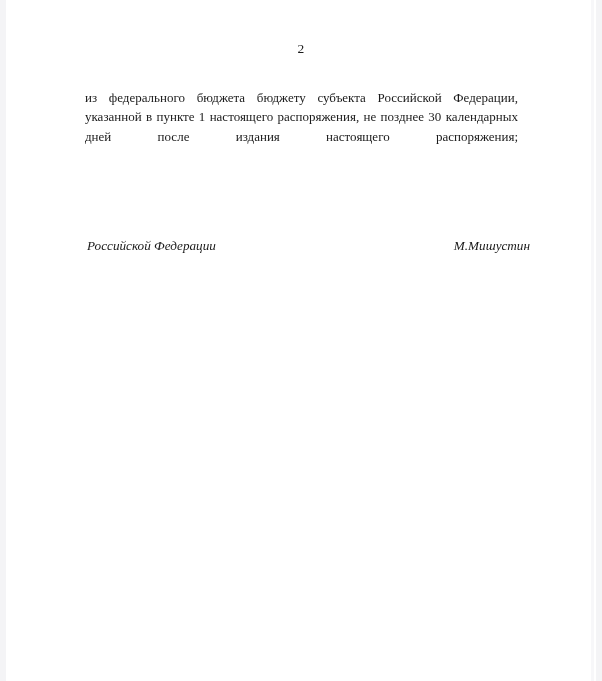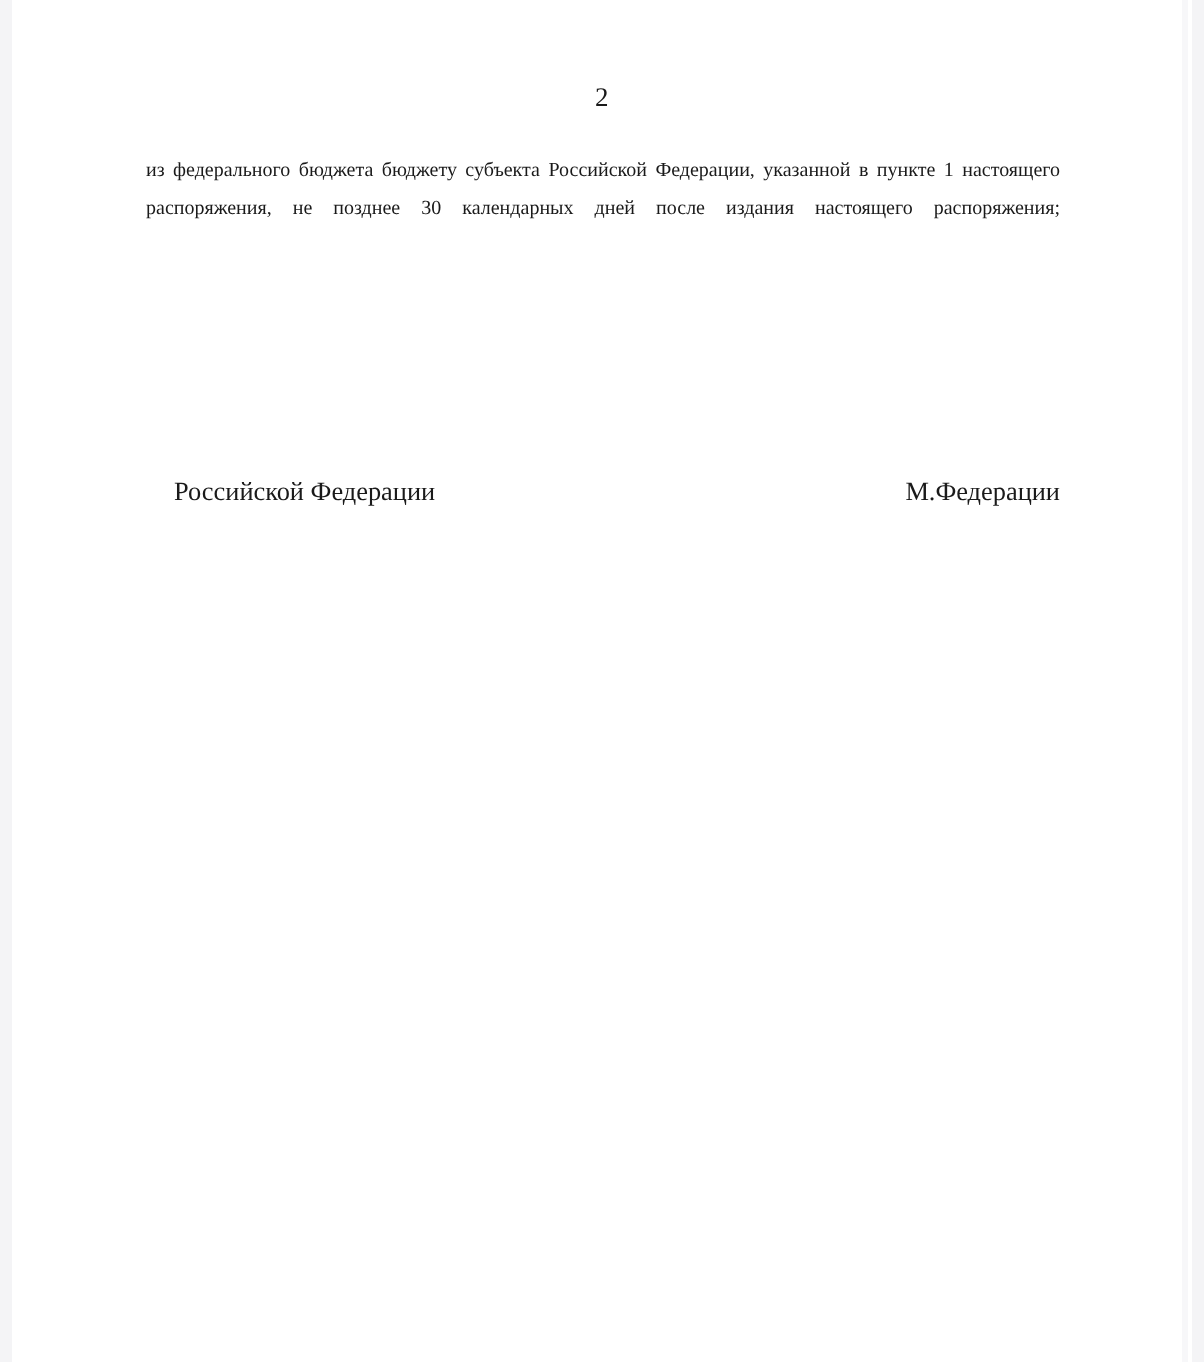--- a/index.html
+++ b/index.html
@@ -47,22 +47,22 @@
 
   
   .body-block {
     position: absolute;
     left: 73px;
     top: 76px;
     width: 457px;
   }
 
   .para {
-    margin: 0;
-    font-size: 10px;
+    margin: 12px;
+    font-size: 13px;
     line-height: 19.4px;
     text-align: justify;
     text-justify: inter-word;
     word-spacing: 0.1px;
   }
   .para.indented {
     text-indent: 35px;
   }
   
   .para:after {
@@ -79,20 +79,21 @@
     width: 457px;
     font-size: 13.2px;
     line-height: 19.4px;
   }
   .sig-line {
     position: relative;
     white-space: nowrap;
   }
   .sig-line.role-second {
     padding-left: 14px;
+    font-style: italic;
   }
   .sig-name {
     position: absolute;
     right: 0;
     top: 0;
     white-space: nowrap;
   }
 </style>
 </head>
 <body>
@@ -105,17 +106,17 @@
 
   <div class="page-number">2</div>
 
   <div class="body-block">
     <p class="para">из федерального бюджета бюджету субъекта Российской Федерации, указанной в пункте 1 настоящего распоряжения, не позднее 30 календарных дней после издания настоящего распоряжения;</p>
   </div>
 
   <div class="signature-block">
     <div class="sig-line role-second">
       <span>Российской Федерации</span>
-      <span class="sig-name">М.Федерации</span>
+      <span class="sig-name">М.Мишустин</span>
     </div>
   </div>
 
 </div>
 
 </body></html>

